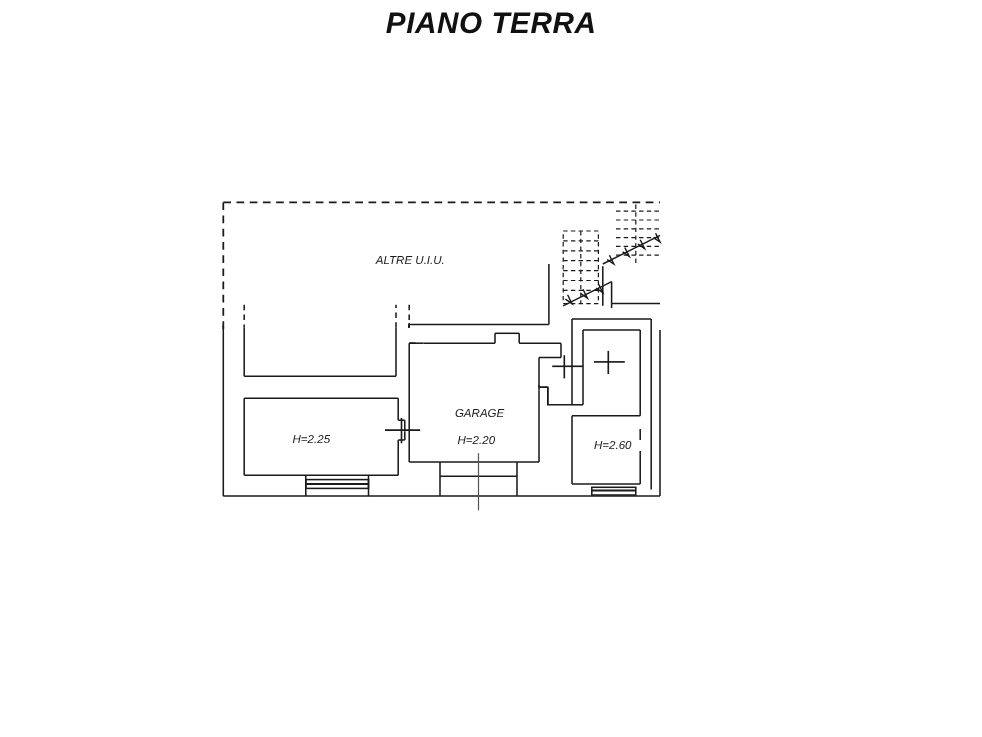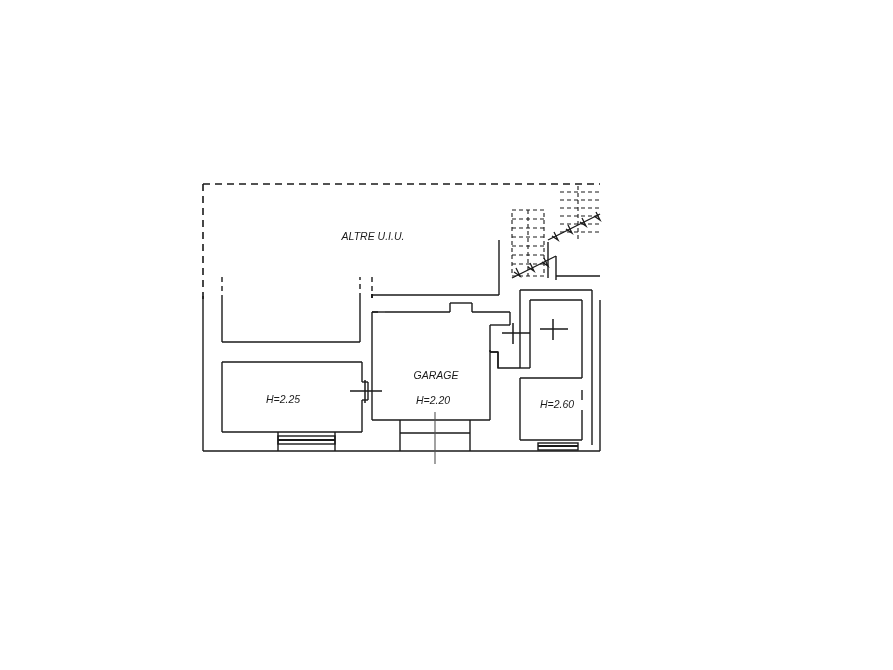--- a/index.html
+++ b/index.html
@@ -56,20 +56,21 @@
     font-style: italic;
     font-size: 10.5px;
     fill: #1a1a1a;
   }
 </style>
 </head>
 <body>
 
 <div id="plan-page">
 
+  <div id="plan-title">PIANO TERRA</div>
 
   <div id="drawing-wrap">
     <svg id="floorplan" viewBox="0 0 893 670" xmlns="http://www.w3.org/2000/svg">
 
       <g fill="none" stroke="#1a1a1a" stroke-width="1.6" stroke-dasharray="7,5">
         <path d="M203,184 L600,184"></path>
         <path d="M203,184 L203,300"></path>
       </g>
 
       <g fill="none" stroke="#1a1a1a" stroke-width="1.4">

